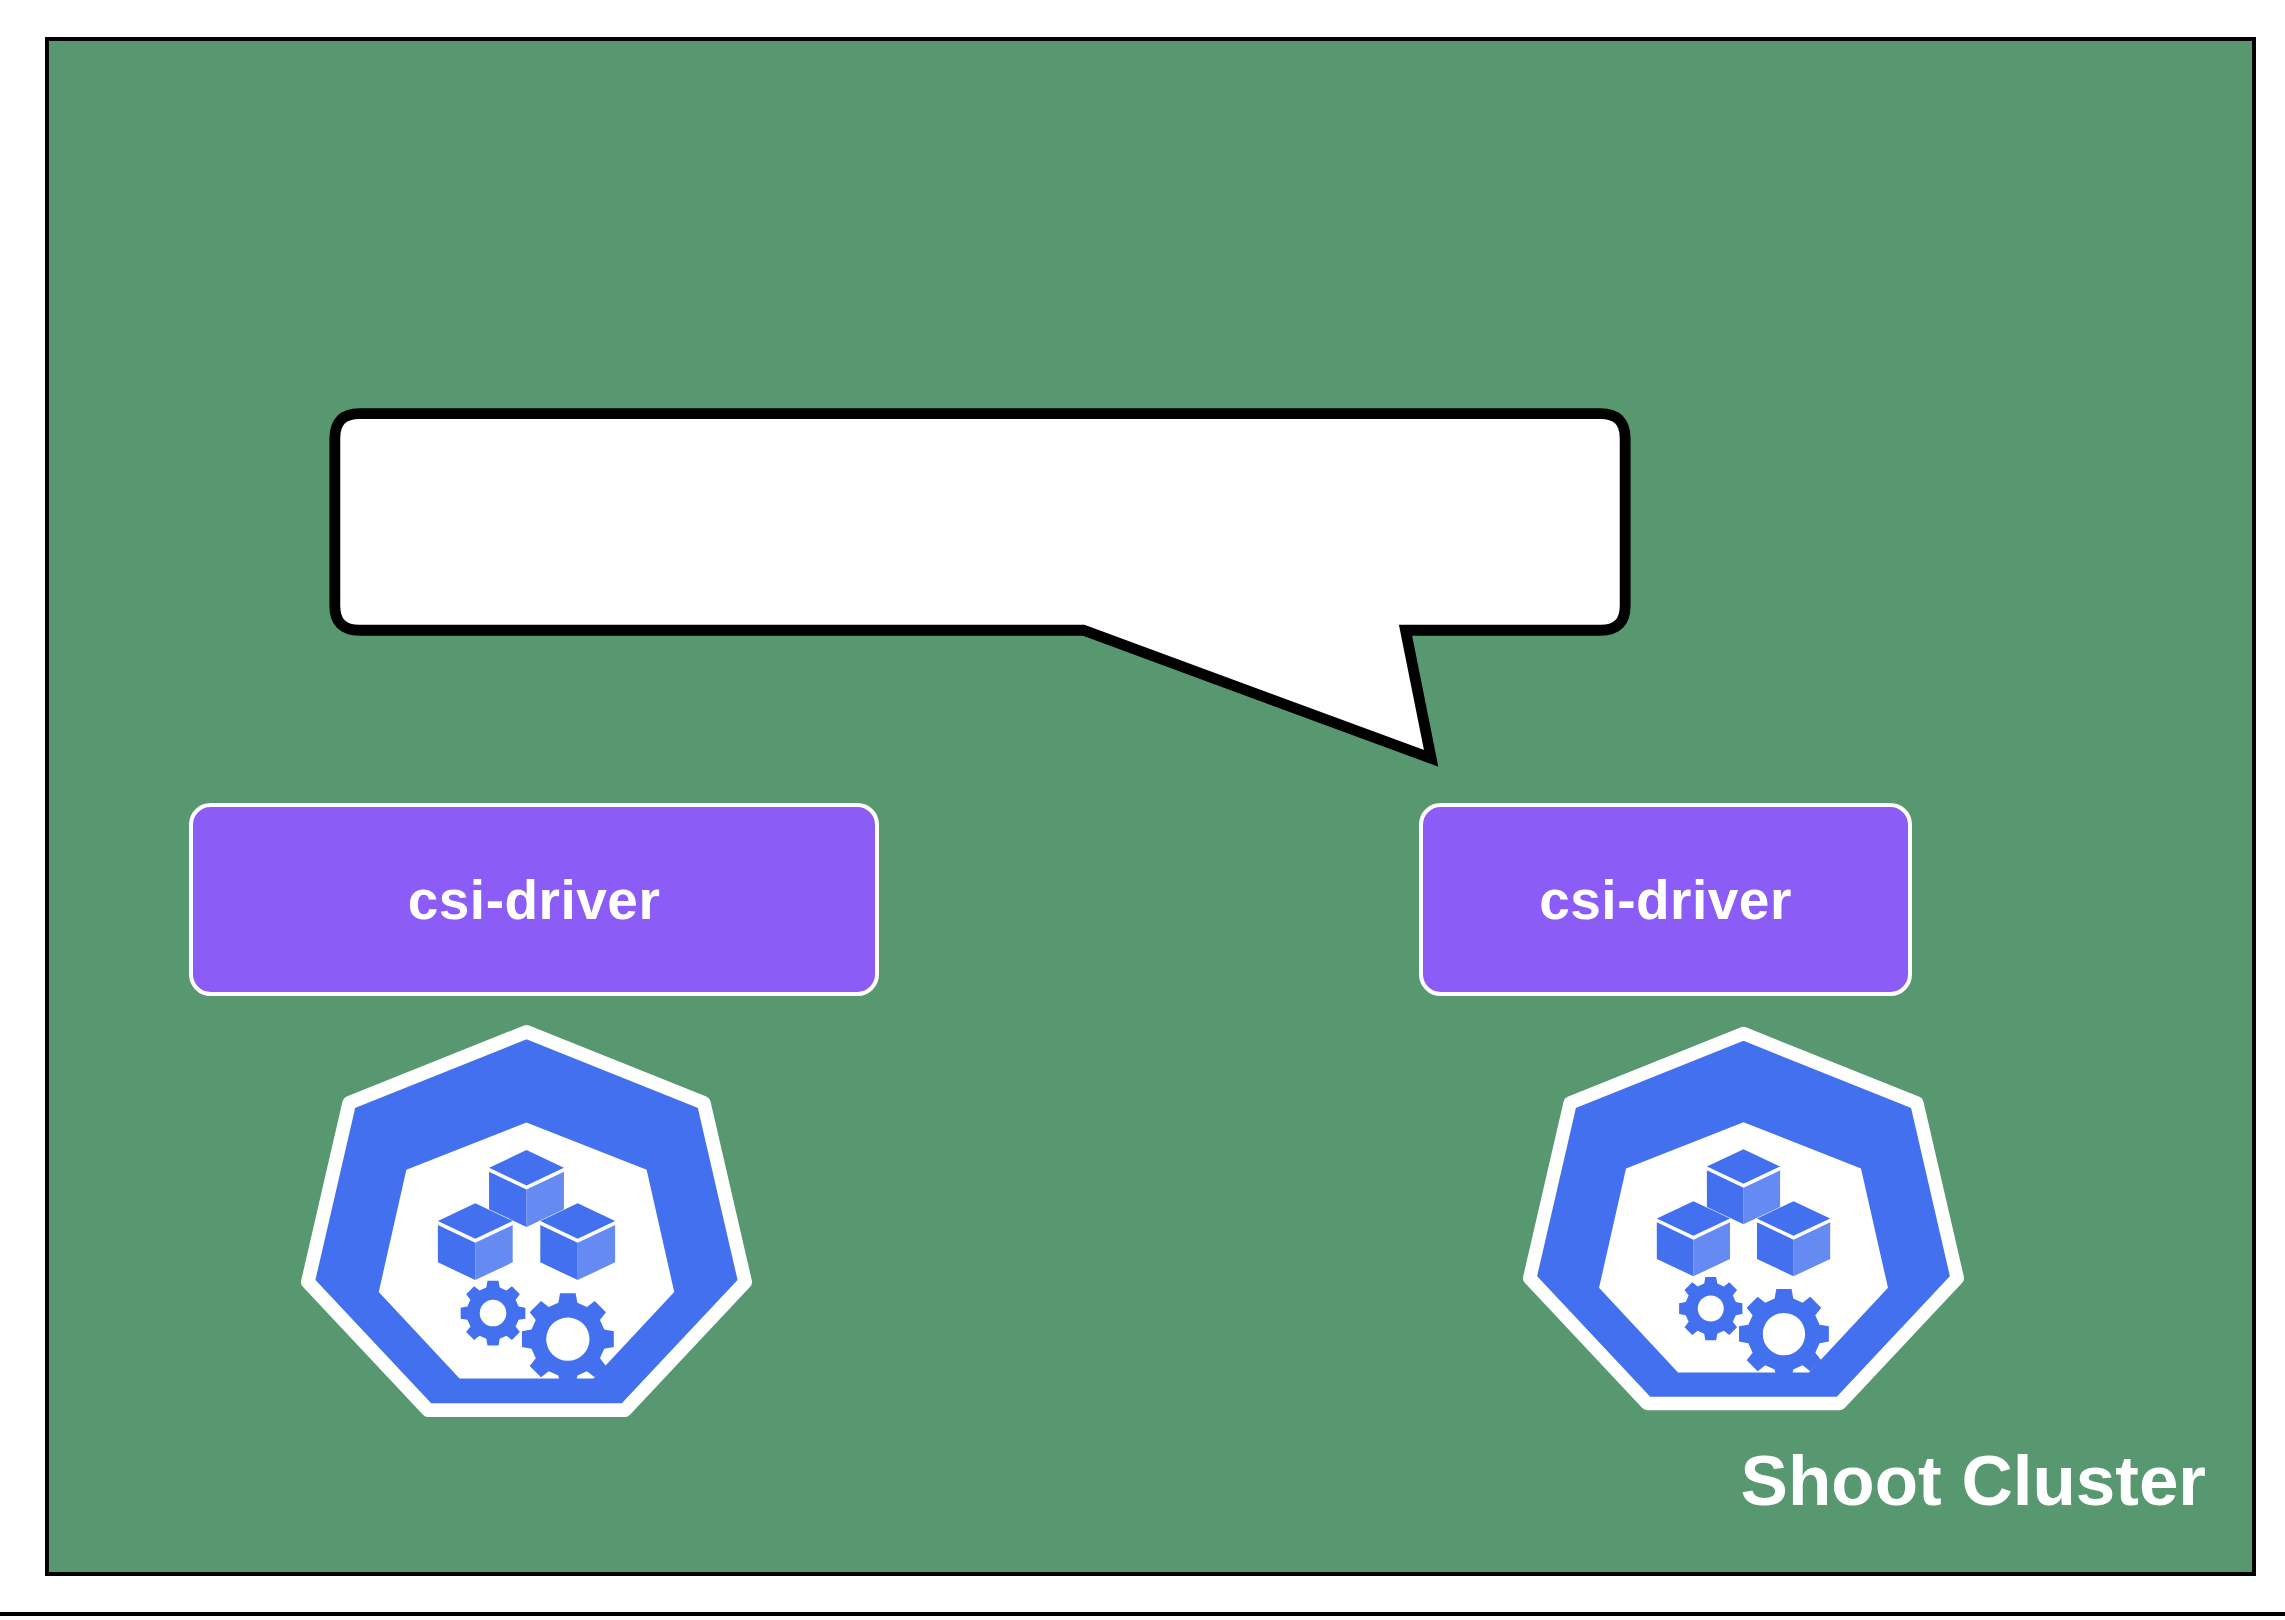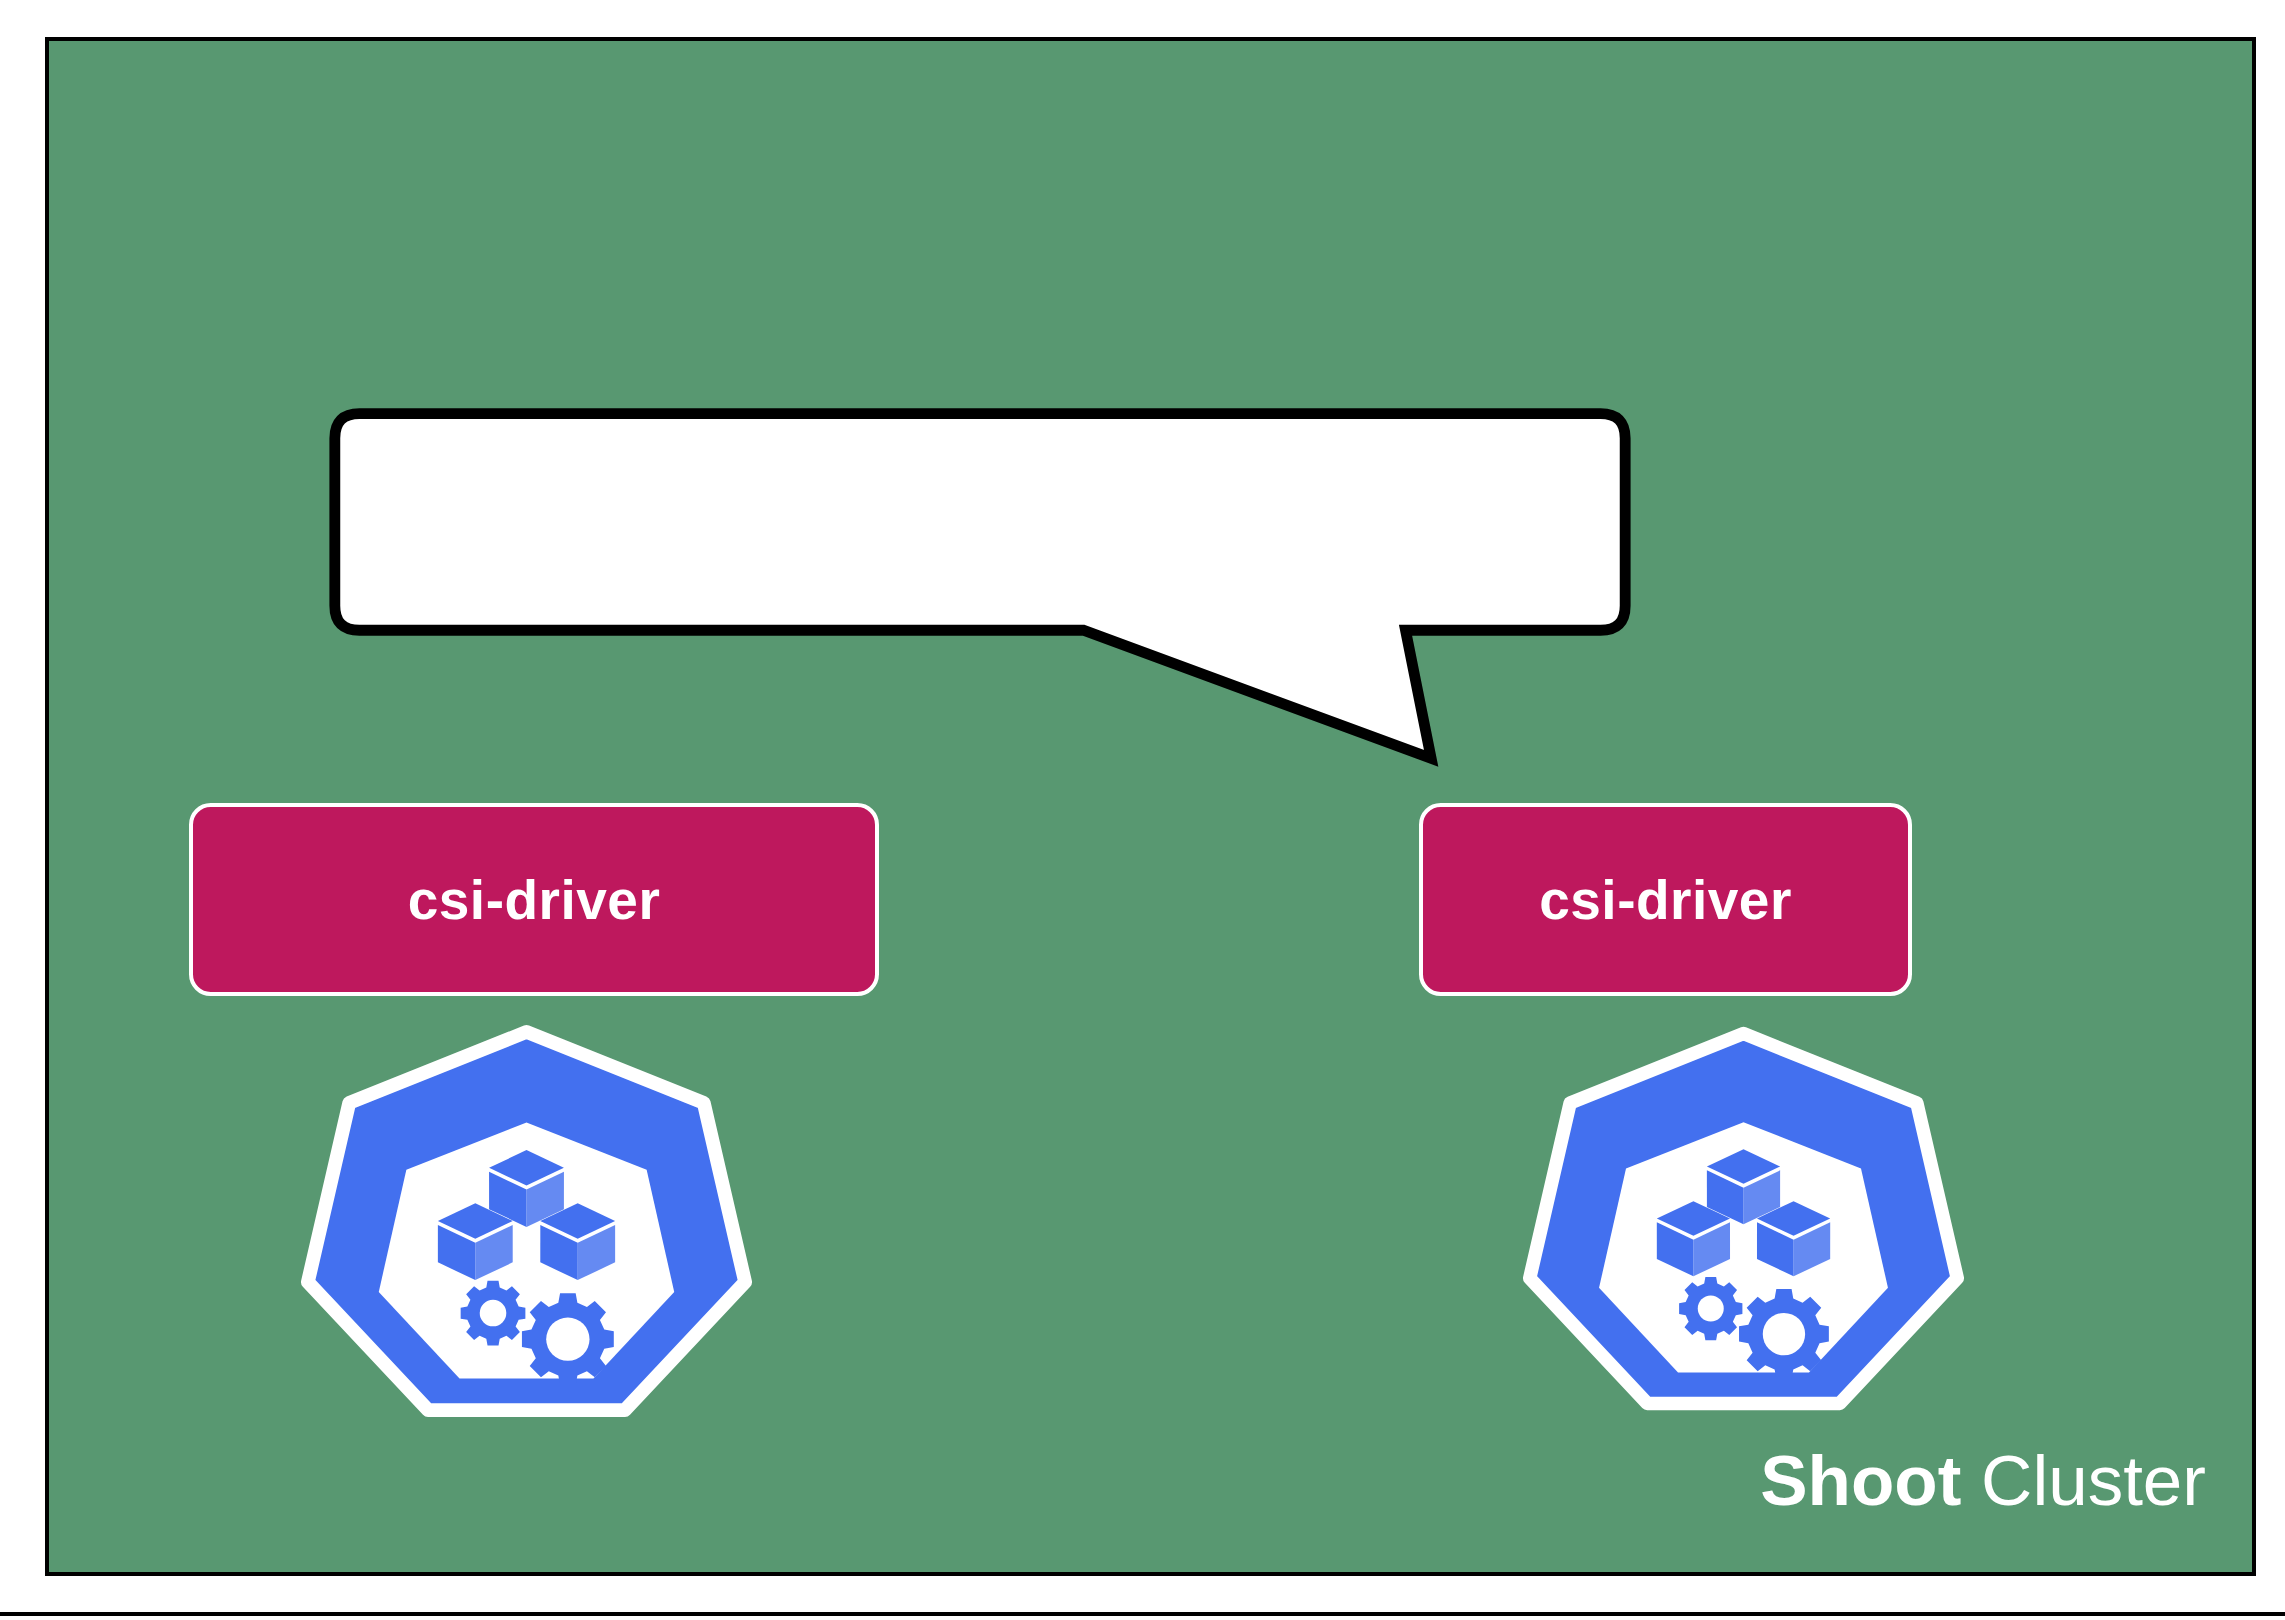--- a/index.html
+++ b/index.html
@@ -60,21 +60,21 @@
     line-height: 1.17;
     color: #000000;
     font-weight: 400;
     white-space: pre-line;
     letter-spacing: -0.2px;
   }
 
   
   .csi-box {
     position: absolute;
-    background: #be185d;
+    background: #8b5cf6;
     border: 4.9px solid #ffffff;
     border-radius: 21.7px;
     box-sizing: border-box;
     display: flex;
     align-items: center;
     justify-content: center;
   }
   .csi-box-label {
     color: #ffffff;
     font-size: 55px;
@@ -92,21 +92,21 @@
   
   #shoot-caption {
     position: absolute;
     right: 79px;
     top: 1440px;
     font-size: 71px;
     color: #ffffff;
     white-space: nowrap;
   }
   #shoot-caption .strong { font-weight: 700; margin-left: 43px; }
-  #shoot-caption .light  { font-weight: 400; }
+  #shoot-caption .light  { font-weight: 700; }
 </style>
 </head>
 <body>
 
 <div id="canvas">
 
   <div id="shoot-panel"></div>
 
   <div class="csi-box" id="csi-box-left">
     <span class="csi-box-label">csi-driver</span>

